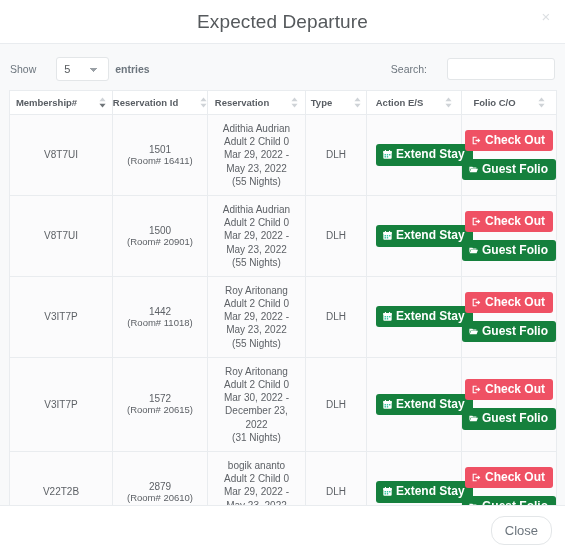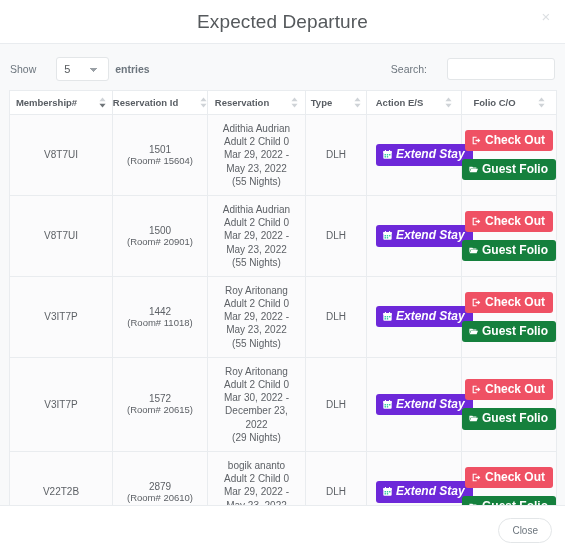--- a/index.html
+++ b/index.html
@@ -179,21 +179,21 @@
     color: #ffffff;
     font-size: 12px;
     font-weight: 700;
     font-family: "Liberation Sans", sans-serif;
     padding: 4px 8px 4px 7px;
     cursor: pointer;
     white-space: nowrap;
     line-height: 1.1;
   }
   .btn svg { display: block; flex: 0 0 auto; }
-  .btn-extend { background: #6d28d9; font-style: italic; }
+  .btn-extend { background: #15803d; }
   .btn-checkout { background: #ef5164; }
   .btn-folio { background: #15803d; }
   .stacked-btns {
     display: flex;
     flex-direction: column;
     align-items: center;
     gap: 8px;
   }
 
   
@@ -204,21 +204,21 @@
     display: flex;
     align-items: center;
     justify-content: flex-end;
     padding: 0 13px;
   }
   .btn-close-modal {
     background: #ffffff;
     border: 1px solid #e3e6e8;
     border-radius: 13px;
     color: #6c757d;
-    font-size: 10px;
+    font-size: 13px;
     padding: 6px 13px;
     cursor: pointer;
     font-family: "Liberation Sans", sans-serif;
   }
 </style>
 </head>
 <body>
 
 <div class="modal">
 
@@ -320,21 +320,21 @@
               </span>
             </span>
           </th>
         </tr>
       </thead>
       <tbody id="tbody">
           <tr>
             <td><span>V8T7UI</span></td>
             <td>
               <span class="rid-main">1501</span>
-              <span class="rid-room">(Room# 15604)</span>
+              <span class="rid-room">(Room# 16411)</span>
             </td>
             <td class="col-resv">
               <span class="guest-name">Adithia Audrian</span>
               <span class="ln">Adult 2 Child 0</span>
               <span class="ln">Mar 29, 2022 - May 23, 2022</span>
               <span class="ln">(55 Nights)</span>
             </td>
             <td><span>DLH</span></td>
             <td><button class="btn btn-extend">
                 <span>
@@ -482,21 +482,21 @@
           <tr>
             <td><span>V3IT7P</span></td>
             <td>
               <span class="rid-main">1572</span>
               <span class="rid-room">(Room# 20615)</span>
             </td>
             <td class="col-resv">
               <span class="guest-name">Roy Aritonang</span>
               <span class="ln">Adult 2 Child 0</span>
               <span class="ln">Mar 30, 2022 - December 23, 2022</span>
-              <span class="ln">(29 Nights)</span>
+              <span class="ln">(31 Nights)</span>
             </td>
             <td><span>DLH</span></td>
             <td><button class="btn btn-extend">
                 <span>
                   <svg width="9" height="9" viewBox="0 0 14 14">
                     <rect x="0.5" y="1.5" width="13" height="12" rx="1.5" fill="#fff"></rect>
                     <rect x="0.5" y="1.5" width="13" height="3.2" fill="#fff"></rect>
                     <rect x="3" y="0" width="1.6" height="3" fill="#fff"></rect>
                     <rect x="9.4" y="0" width="1.6" height="3" fill="#fff"></rect>
                     <rect x="2.4" y="6.4" width="2.2" height="2" fill="#17bf96"></rect>

